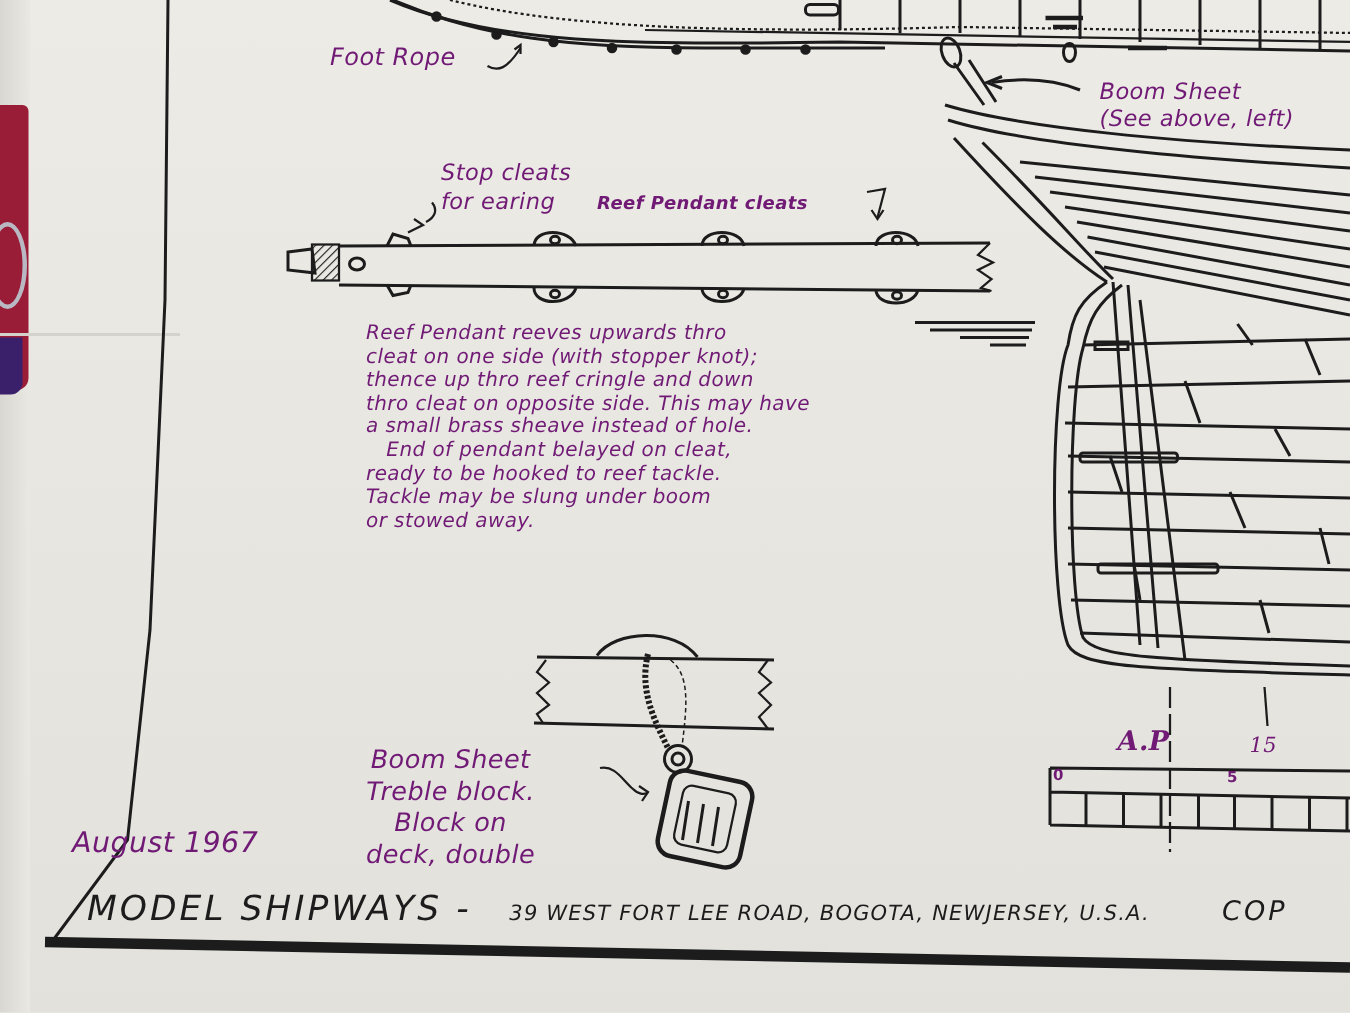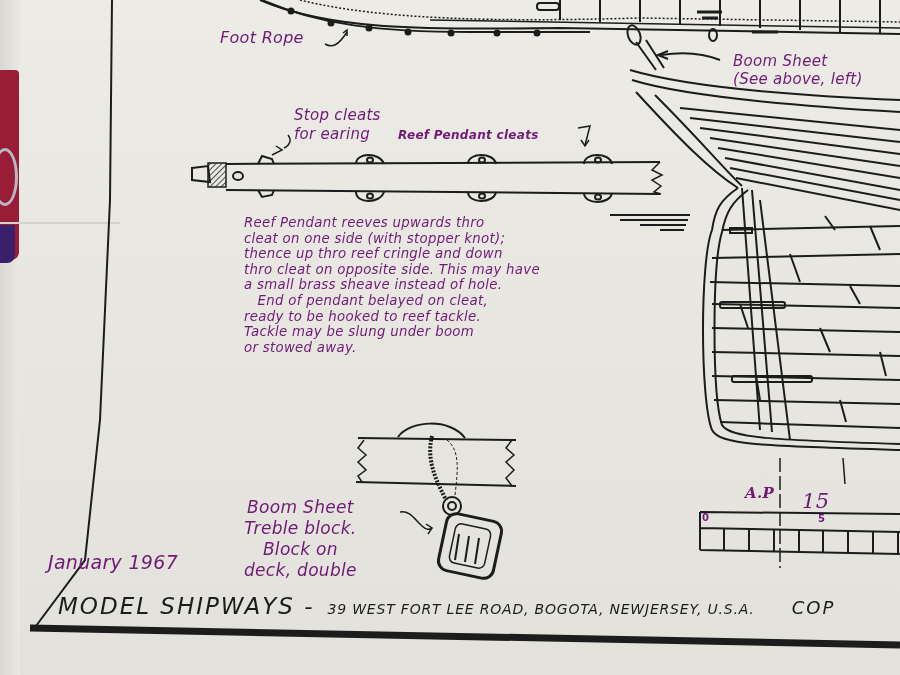--- a/index.html
+++ b/index.html
@@ -38,28 +38,28 @@
     font-family:"DejaVu Sans", sans-serif; font-style:oblique;
     letter-spacing:0.3px; white-space:pre;
   }
   .label-footrope { left:220px; top:28px; font-size:16px; }
   .label-boomsheet-top { left:733px; top:52px; font-size:15px; line-height:18px; }
   .label-stopcleats { left:262px; top:106px; font-size:15px; line-height:19px;margin-left:32px; }
   .label-reefcleats { left:398px; top:128px; font-size:12px; font-weight:bold; }
   .notes { left:244px; top:215px; font-size:13.3px; line-height:15.6px; }
   .label-treble { left:244px; top:497px; font-size:17px; line-height:21px; text-align:center; }
   .label-date { left:48px; top:551px; font-size:19px; }
-  .label-ap { left:745px; top:484px; font-size:15px; font-family:"DejaVu Serif", serif; font-style:italic; font-weight:bold; }
-  .label-15 { left:802px; top:489px; font-size:21px; font-family:"DejaVu Serif", serif; font-style:italic; }
+  .label-ap { left:745px; top:484px; font-size:18px; font-family:"DejaVu Serif", serif; font-style:italic; font-weight:bold; }
+  .label-15 { left:833px; top:489px; font-size:14px; font-family:"DejaVu Serif", serif; font-style:italic; }
   .ruler-0 { left:702px; top:512px; font-size:10px; font-weight:bold; font-style:normal; }
   .ruler-5 { left:818px; top:513px; font-size:10px; font-weight:bold; font-style:normal; }
   .footer { position:absolute; left:58px; top:593px; white-space:nowrap; color:#1c1c1c; font-style:oblique; }
   .footer .company { font-size:23px; letter-spacing:2px; }
-  .footer .address { font-size:14px; letter-spacing:0.8px; margin-left:8px; }
-  .footer .copy { font-size:18px; letter-spacing:2px; margin-left:32px; }
+  .footer .address { font-size:14px; letter-spacing:0.8px; margin-left:20px; }
+  .footer .copy { font-size:18px; letter-spacing:2px; margin-left:43px; }
 </style>
 </head>
 <body>
 
 <div class="sheet"></div>
 <div class="fold-shadow"></div>
 <div class="fabric"></div>
 <div class="fabric-blue"></div>
 <div class="fabric-ring"></div>
 <div class="fold-line"></div>
@@ -199,21 +199,21 @@
 thro cleat on opposite side. This may have
 a small brass sheave instead of hole.
    End of pendant belayed on cleat,
 ready to be hooked to reef tackle.
 Tackle may be slung under boom
 or stowed away.</div>
 <div class="hand label-treble">Boom Sheet
 Treble block.
 Block on
 deck, double</div>
-<div class="hand label-date">January 1967</div>
+<div class="hand label-date">August 1967</div>
 <div class="hand label-ap">A.P</div>
 <div class="hand label-15">15</div>
 <div class="hand ruler-0">0</div>
 <div class="hand ruler-5">5</div>
 
 <div class="footer">
   <span class="company">MODEL SHIPWAYS -</span>
   <span class="address">39 WEST FORT LEE ROAD, BOGOTA, NEWJERSEY, U.S.A.</span>
   <span class="copy">COP</span>
 </div>

